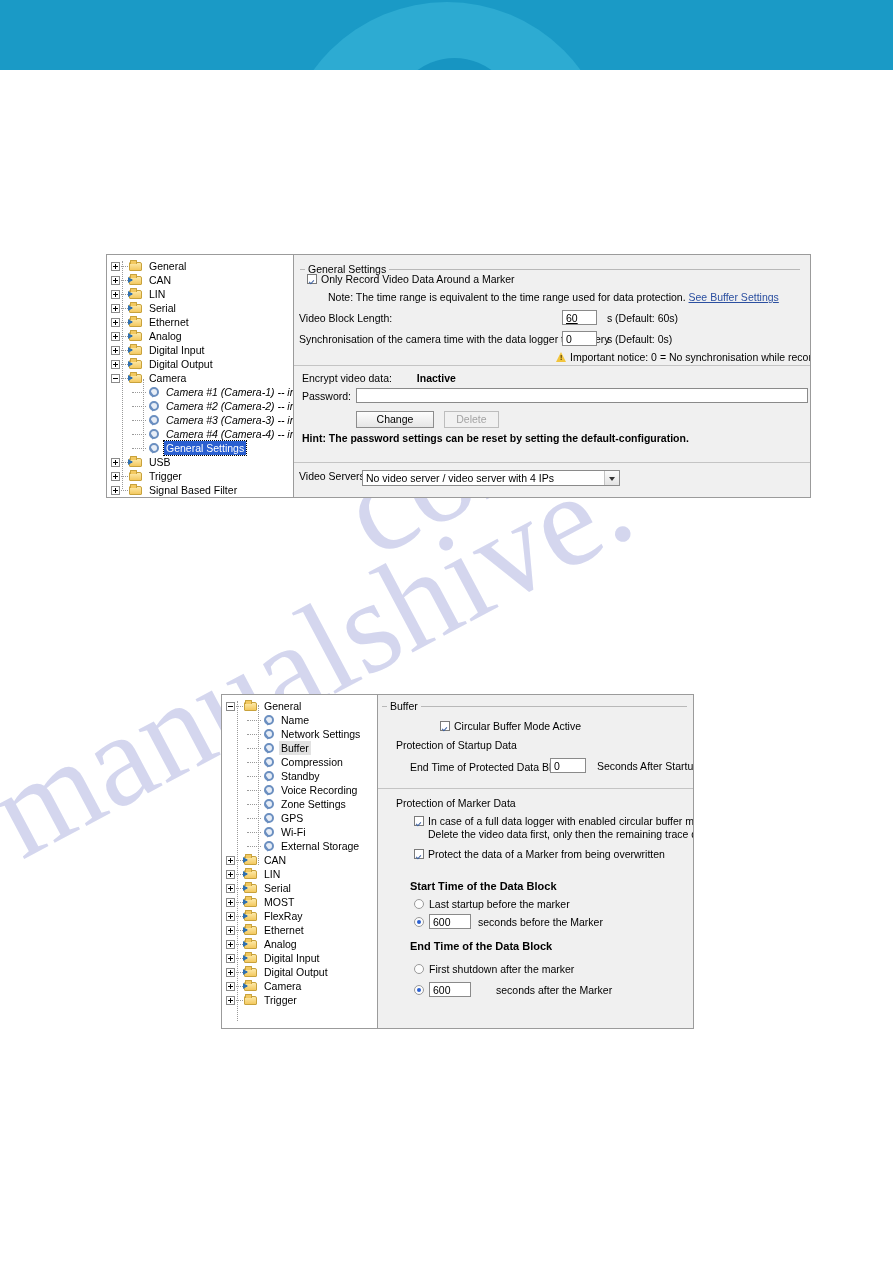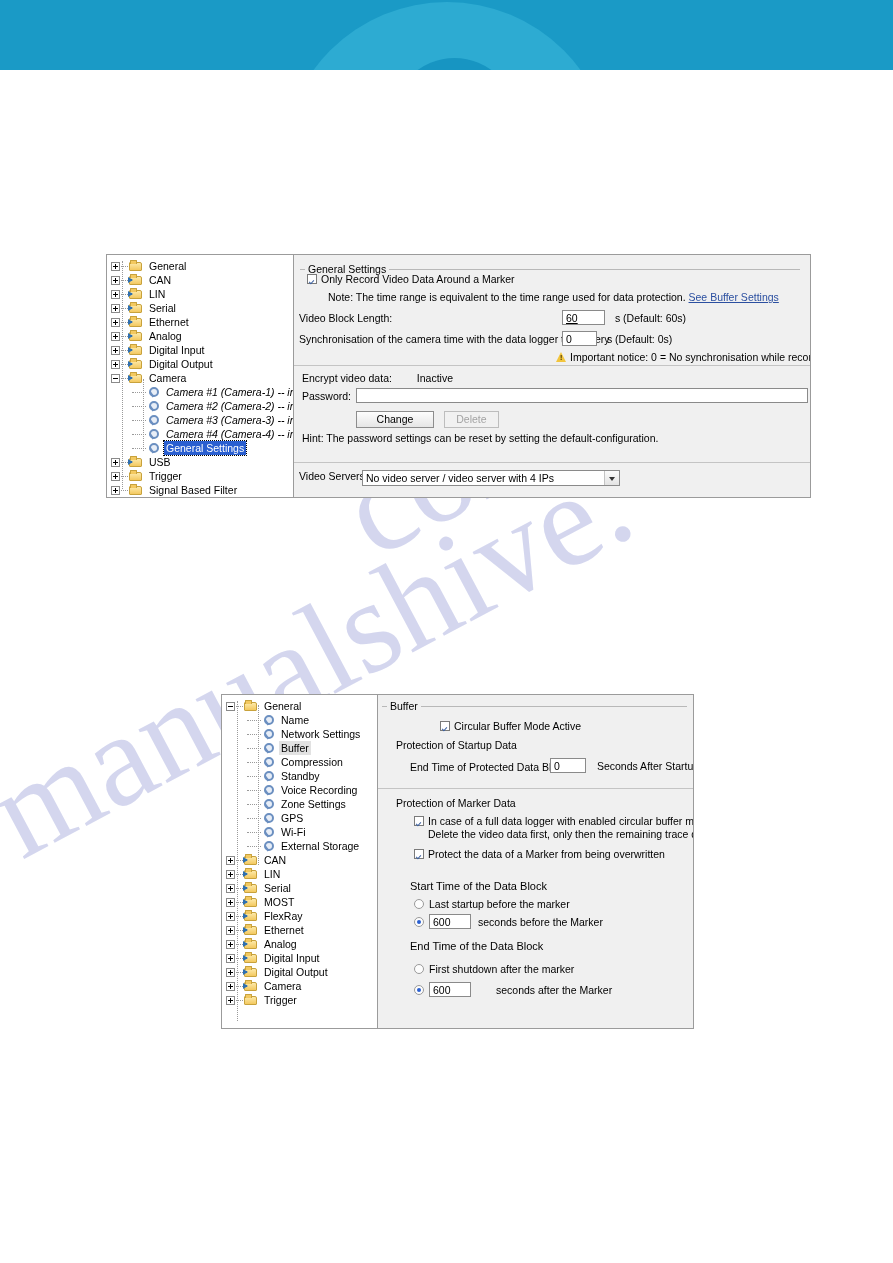--- a/index.html
+++ b/index.html
@@ -278,21 +278,21 @@
     border-left: 1px solid #c3c3c3;
   }
   .combo .cbtn::after {
     content: "";
     position: absolute; left: 4px; top: 6px;
     border-left: 3.5px solid transparent;
     border-right: 3.5px solid transparent;
     border-top: 4px solid #333;
   }
   .lnk { color: #2b4fa0; text-decoration: underline; }
-  .bold { font-weight: normal; }
+  .bold { font-weight: bold; }
   .warn {
     display: inline-block;
     width: 11px; height: 10px;
     position: relative;
     vertical-align: -1px;
     margin-right: 3px;
   }
   .warn::before {
     content: "";
     position: absolute; left: 0; top: 0;
@@ -492,21 +492,21 @@
 
       <div class="row" style="left:34px; top:36px;">
         <span>Note: The time range is equivalent to the time range used for data protection.</span>
         <span class="lnk">See Buffer Settings</span>
       </div>
 
       <div class="row" style="left:5px; top:57px;">
         <span>Video Block Length:</span>
       </div>
       <div class="row" style="left:268px; top:55px;">
-        <span class="txtbox" style="width:43px;text-decoration:underline;">60</span>
+        <span class="txtbox" style="width:35px;text-decoration:underline;">60</span>
         <span style="margin-left:7px;">s (Default: 60s)</span>
       </div>
 
       <div class="row" style="left:5px; top:78px;">
         <span>Synchronisation of the camera time with the data logger time every</span>
       </div>
       <div class="row" style="left:268px; top:76px;">
         <span class="txtbox" style="width:35px;">0</span>
         <span style="margin-left:7px;">s (Default: 0s)</span>
       </div>

